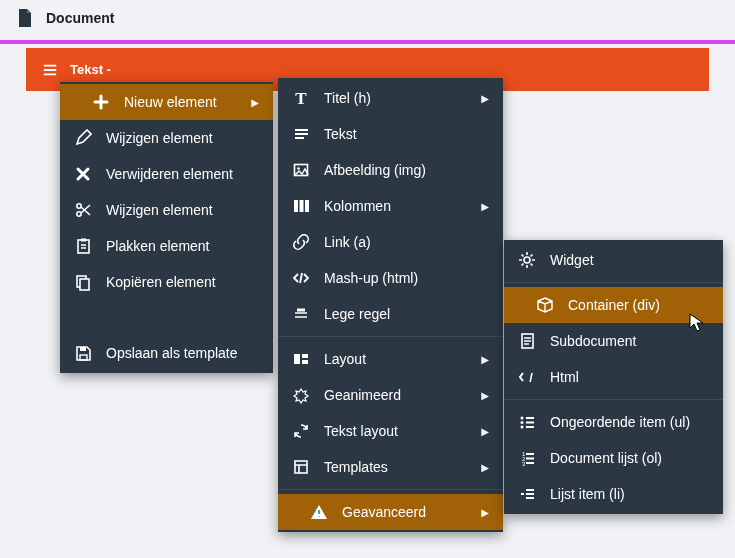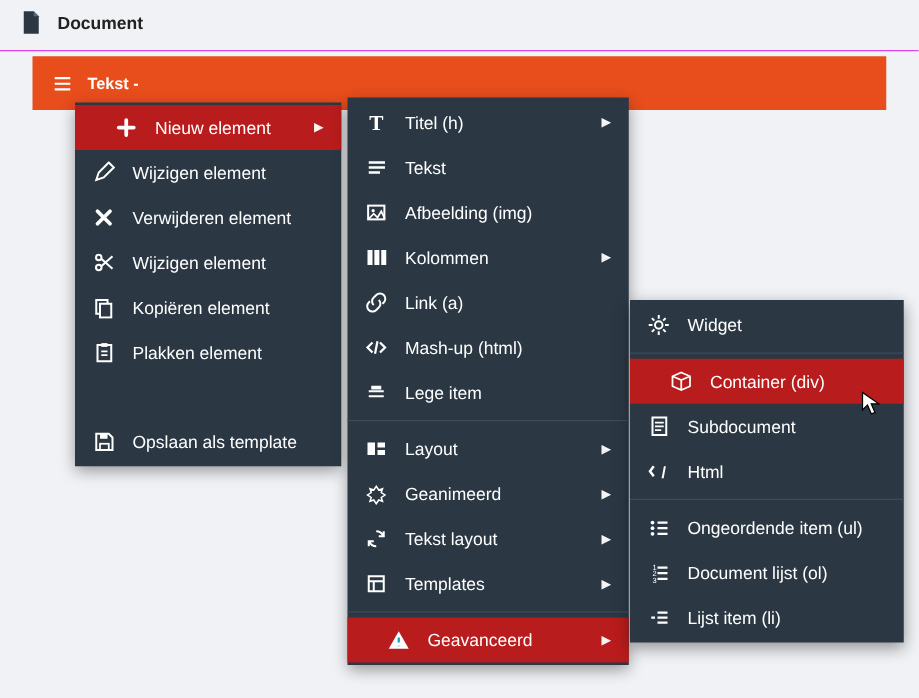--- a/index.html
+++ b/index.html
@@ -8,21 +8,21 @@
     background: #f0f2f5;
     font-size: 14px;
     color: #fff;
     width: 735px;
     height: 558px;
     position: relative;
   }
   .header {
     background: #f0f2f5;
     padding: 8px 8px 12px 16px;
-    border-bottom: 1px solid #d946ef;
+    border-bottom: 4px solid #d946ef;
   }
   .doc-row {
     display: flex;
     align-items: center;
     gap: 12px;
     color: #222;
     font-weight: 700;
     font-size: 14px;
   }
   .doc-icon svg { display:block; }
@@ -59,21 +59,21 @@
   .menu .item .icon {
     width: 18px;
     height: 18px;
     display: flex;
     align-items: center;
     justify-content: center;
     flex-shrink: 0;
   }
   .menu .item .label { flex: 1; white-space: nowrap; }
   .menu .item .arrow { width: 12px; text-align: right; font-size: 10px; opacity: 0.95; }
-  .menu .item.highlight { background: #b91c1c; padding-left: 32px; }
+  .menu .item.highlight { background: #a16207; padding-left: 32px; }
   .menu .divider { height: 1px; background: #3d4b58; margin: 4px 0; }
   .menu .spacer { height: 35px; }
 
   #menu1 { left: 60px; top: 82px; width: 213px; }
   #menu2 { left: 278px; top: 78px; width: 225px; }
   #menu3 { left: 504px; top: 240px; width: 219px; }
 
   .cursor {
     position: absolute;
     left: 689px;
@@ -256,33 +256,33 @@
         <svg width="18" height="18" viewBox="0 0 18 18">
           <use href="#i-scissors"></use>
         </svg>
       </span>
       <span class="label">Wijzigen element</span>
       <span class="arrow"></span>
     </div>
     <div class="item">
       <span class="icon">
         <svg width="18" height="18" viewBox="0 0 18 18">
+          <use href="#i-paste"></use>
+        </svg>
+      </span>
+      <span class="label">Plakken element</span>
+      <span class="arrow"></span>
+    </div>
+    <div class="item">
+      <span class="icon">
+        <svg width="18" height="18" viewBox="0 0 18 18">
           <use href="#i-copy"></use>
         </svg>
       </span>
       <span class="label">Kopiëren element</span>
-      <span class="arrow"></span>
-    </div>
-    <div class="item">
-      <span class="icon">
-        <svg width="18" height="18" viewBox="0 0 18 18">
-          <use href="#i-paste"></use>
-        </svg>
-      </span>
-      <span class="label">Plakken element</span>
       <span class="arrow"></span>
     </div>
     <div class="spacer"></div>
     <div class="item">
       <span class="icon">
         <svg width="18" height="18" viewBox="0 0 18 18">
           <use href="#i-save"></use>
         </svg>
       </span>
       <span class="label">Opslaan als template</span>
@@ -343,21 +343,21 @@
       </span>
       <span class="label">Mash-up (html)</span>
       <span class="arrow"></span>
     </div>
     <div class="item">
       <span class="icon">
         <svg width="18" height="18" viewBox="0 0 18 18">
           <use href="#i-blank"></use>
         </svg>
       </span>
-      <span class="label">Lege item</span>
+      <span class="label">Lege regel</span>
       <span class="arrow"></span>
     </div>
     <div class="divider"></div>
     <div class="item">
       <span class="icon">
         <svg width="18" height="18" viewBox="0 0 18 18">
           <use href="#i-layout"></use>
         </svg>
       </span>
       <span class="label">Layout</span>

